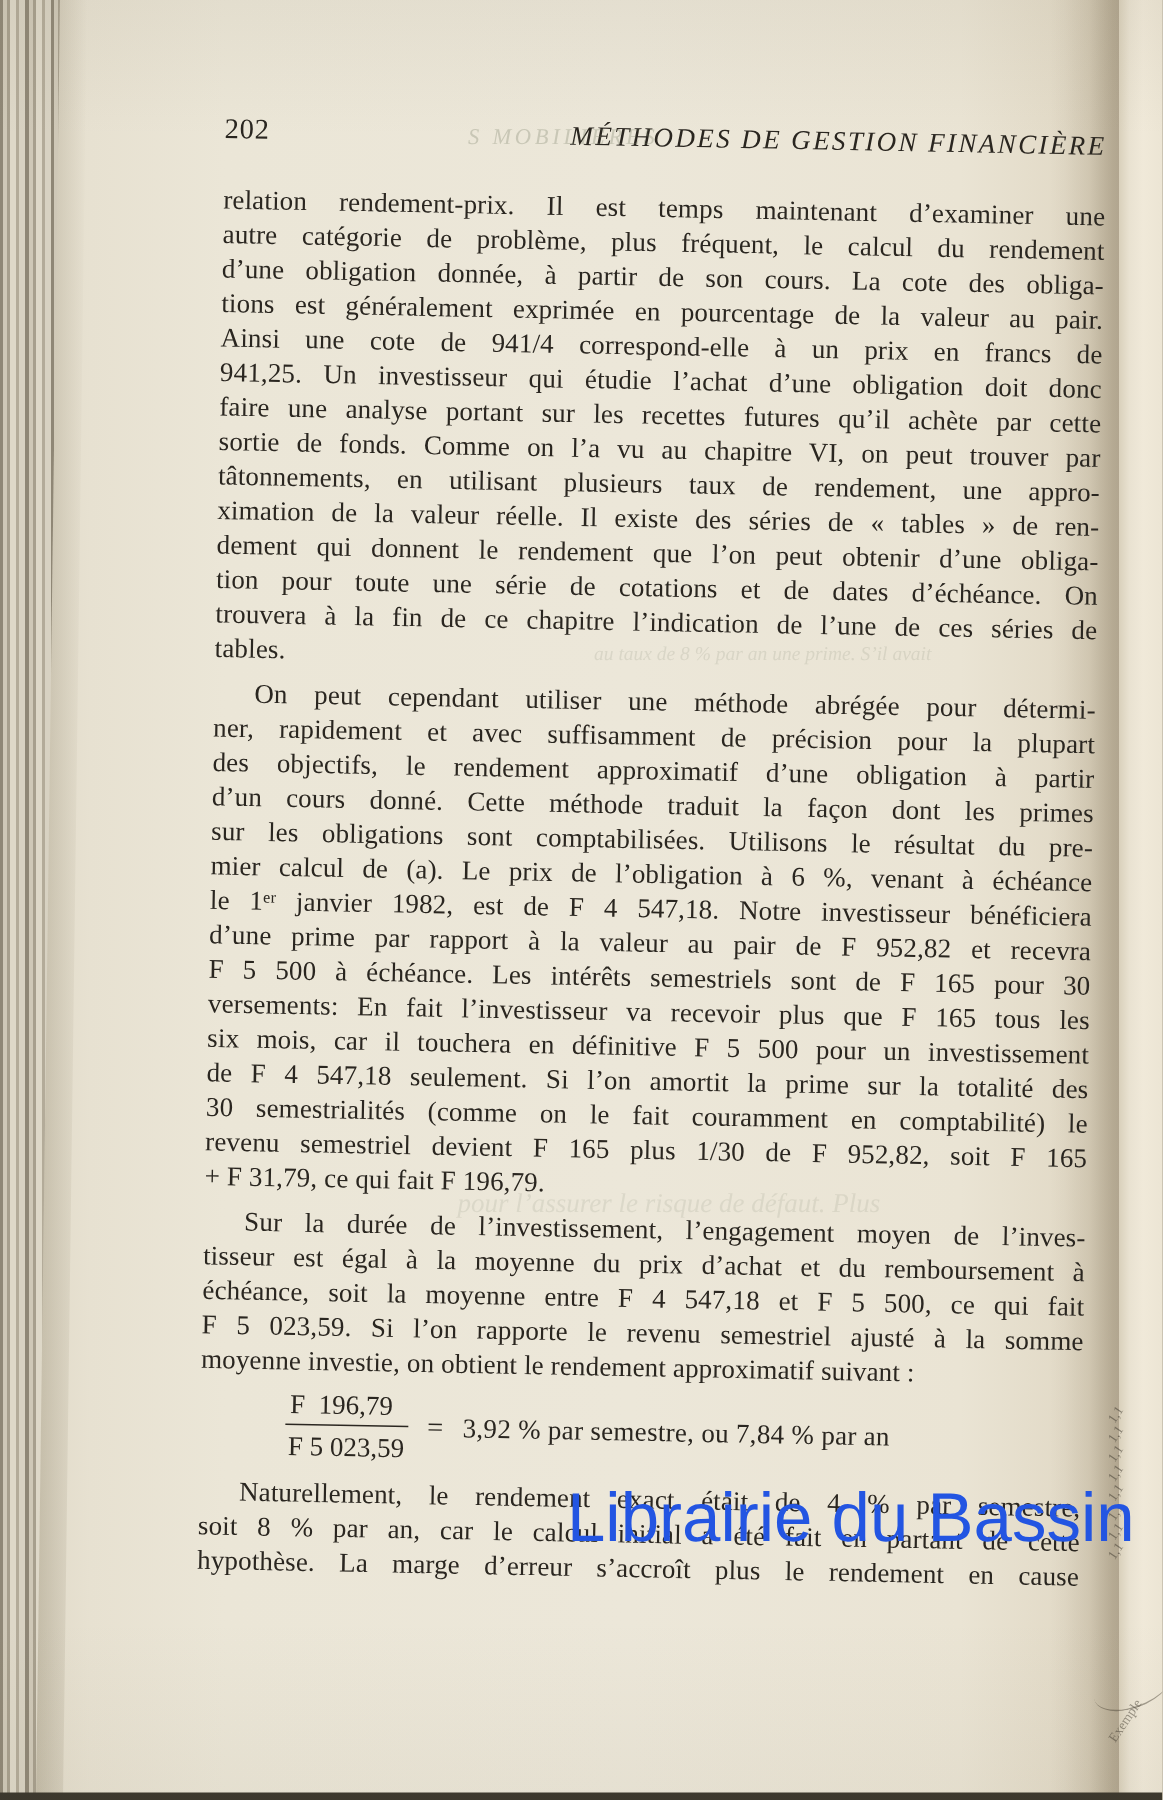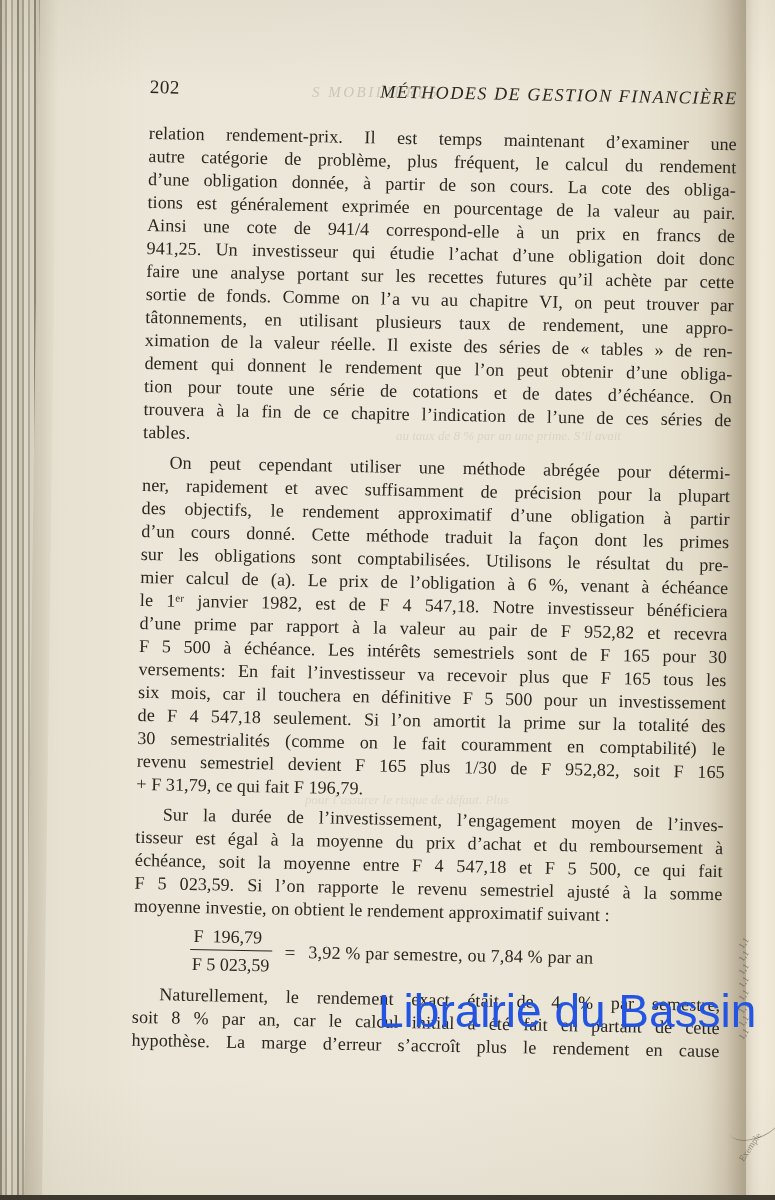--- a/index.html
+++ b/index.html
@@ -59,21 +59,21 @@
 <div class="photo">
 
   <div class="stack-edge"></div>
   <div class="stack-soft"></div>
   <div class="fold-shadow"></div>
   <div class="facing-page"></div>
   <div class="bottom-strip"></div>
 
   <div class="bleed-ghost" style="left:312px;top:84px;font-size:15px;letter-spacing:2.5px;">S MOBILIERES</div>
   <div class="bleed-ghost" style="left:396px;top:428px;font-size:13px;color:rgba(118,126,104,.16);">au taux de 8 % par an une prime. S’il avait</div>
-  <div class="bleed-ghost" style="left:305px;top:792px;font-size:13px;color:rgba(118,126,104,.14);">pour l’assurer le risque de défaut. Plus</div>
+  <div class="bleed-ghost" style="left:305px;top:792px;font-size:18px;color:rgba(118,126,104,.14);">pour l’assurer le risque de défaut. Plus</div>
 
   <div class="ghost-col">
       <span>1,1</span>
       <span>1,1</span>
       <span>1,1</span>
       <span>1,1</span>
       <span>1,1</span>
       <span>1,1</span>
       <span>1,1</span>
       <span>1,1</span>

